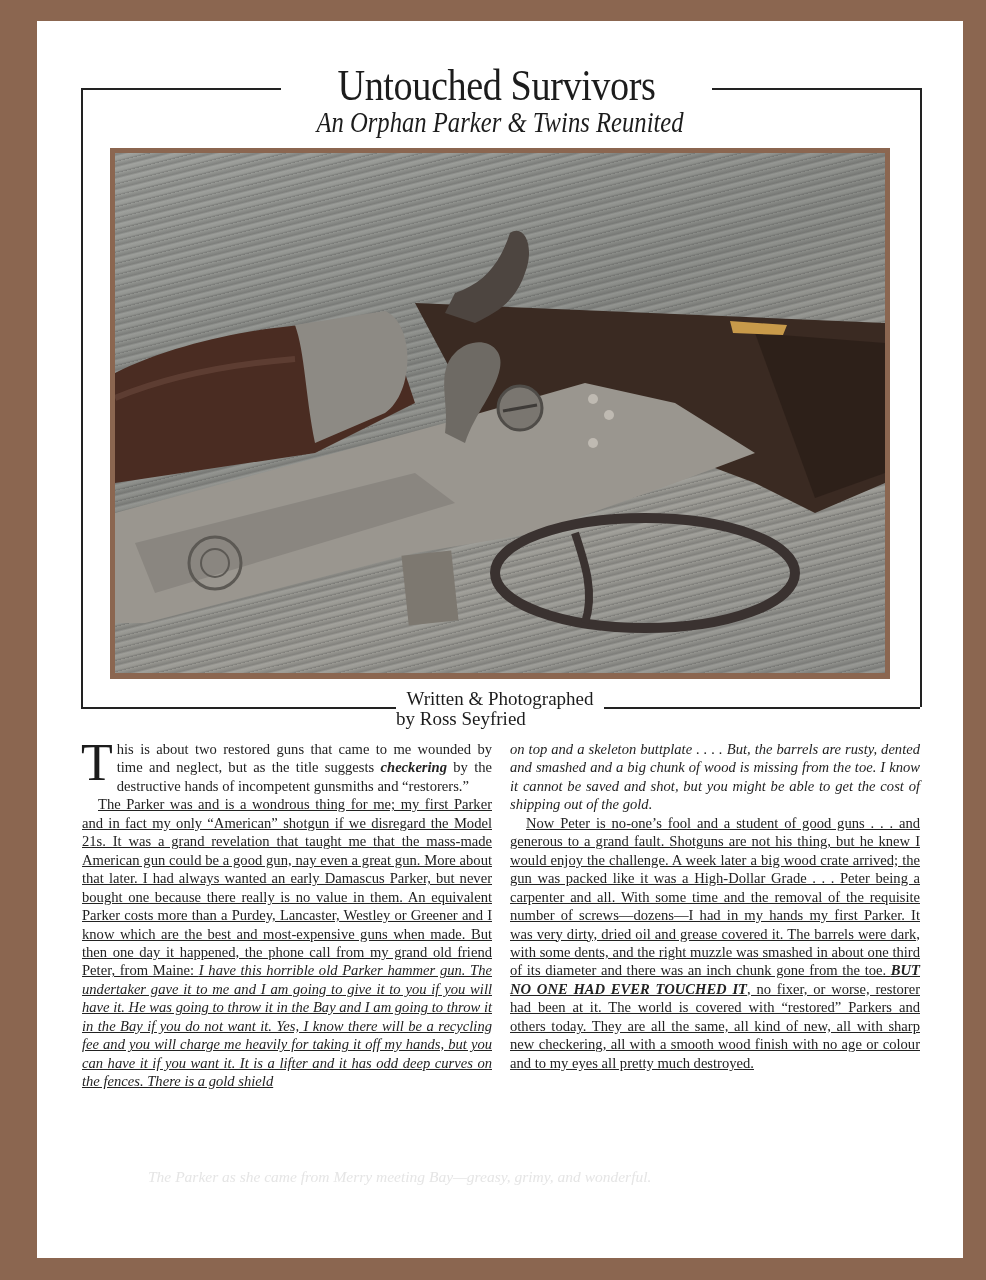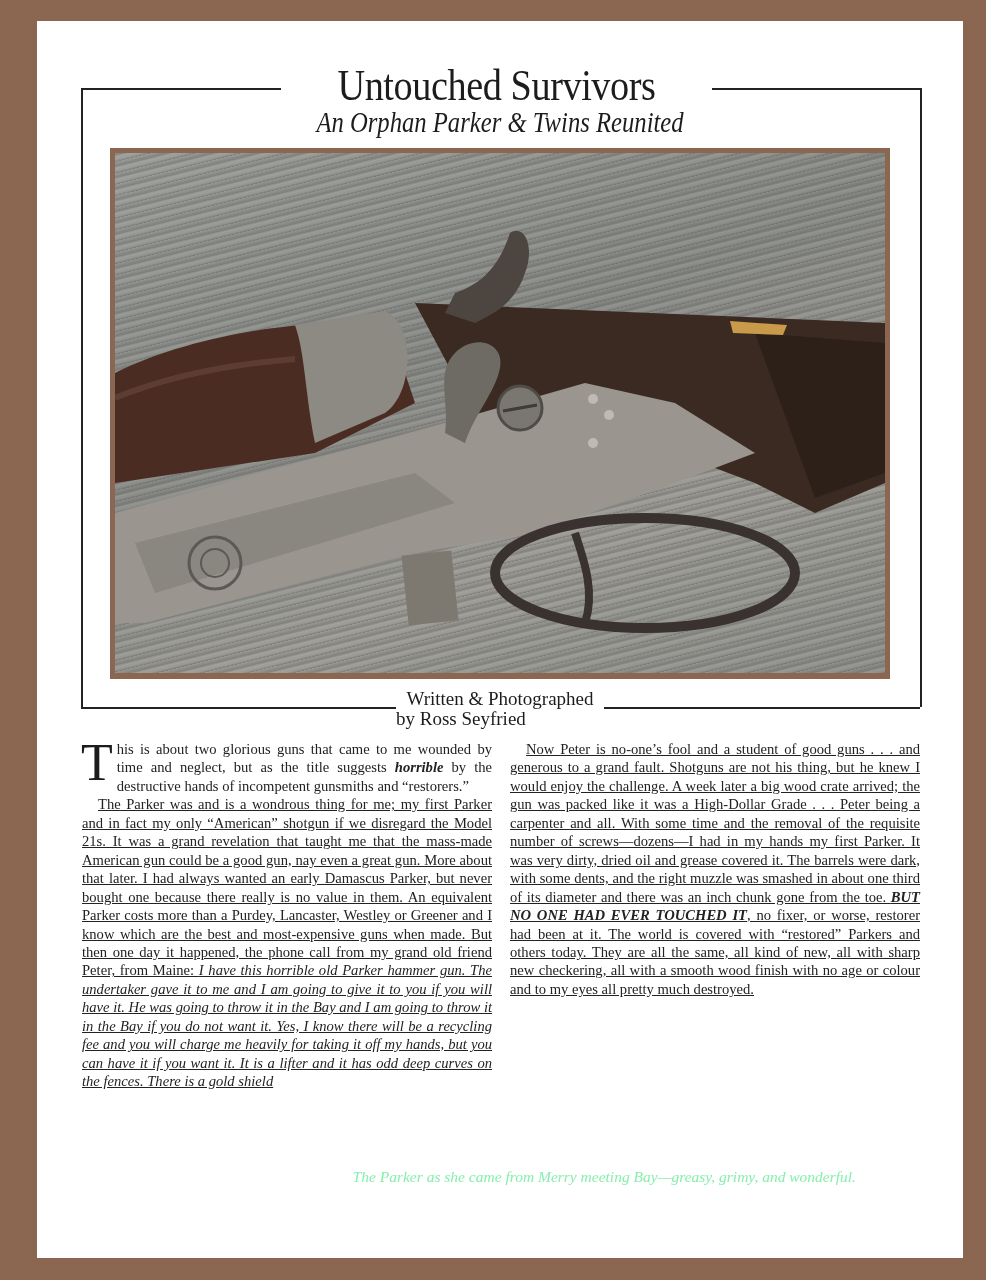--- a/index.html
+++ b/index.html
@@ -60,22 +60,22 @@
     text-align:justify;
   }
   .col p { margin:0; }
   .col-left { left:82px; }
   .col-right { left:510px; }
   .indent { text-indent:16px;text-decoration:underline; }
   .dropcap {
     float:left; font-size:52px; line-height:40px; margin:3px 4px 0 -1px; color:#1c1c1c;
   }
   .caption {
-    position:absolute; left:136px; top:1168px; width:720px; text-align:right;
-    font-size:15.5px; font-style:italic; color:#86efac;
+    position:absolute; left:148px; top:1168px; width:720px; text-align:left;
+    font-size:15.5px; font-style:italic; color:#e5e5e5;
   }
   i, em { font-style:italic; }
 </style>
 </head>
 <body>
 
 <div class="page"></div>
 
 <div class="frame"></div>
 <div class="frame-top-left"></div>
@@ -119,26 +119,29 @@
 
     <rect x="290" y="400" width="50" height="70" fill="#7d7870" transform="rotate(-6 315 435)"></rect>
   </svg>
 </div>
 
 <div class="byline1">Written &amp; Photographed</div>
 <div class="byline2">by Ross Seyfried</div>
 
 <div class="col col-left">
   <p>
-    <span class="dropcap">T</span><span>his is about two glorious guns that came to me wounded by time and neglect, but as the title suggests </span><strong><em>horrible</em></strong><span> by the destructive hands of incompetent gunsmiths and “restorers.”</span>
+    <span class="dropcap">T</span><span>his is about two restored guns that came to me wounded by time and neglect, but as the title suggests </span><strong><em>checkering</em></strong><span> by the destructive hands of incompetent gunsmiths and “restorers.”</span>
   </p>
   <p class="indent">
     <span>The Parker was and is a wondrous thing for me; my first Parker and in fact my only “American” shotgun if we disregard the Model 21s. It was a grand revelation that taught me that the mass-made American gun could be a good gun, nay even a great gun. More about that later. I had always wanted an early Damascus Parker, but never bought one because there really is no value in them. An equivalent Parker costs more than a Purdey, Lancaster, Westley or Greener and I know which are the best and most-expensive guns when made. But then one day it happened, the phone call from my grand old friend Peter, from Maine: </span><em>I have this horrible old Parker hammer gun. The undertaker gave it to me and I am going to give it to you if you will have it. He was going to throw it in the Bay and I am going to throw it in the Bay if you do not want it. Yes, I know there will be a recycling fee and you will charge me heavily for taking it off my hands, but you can have it if you want it. It is a lifter and it has odd deep curves on the fences. There is a gold shield</em>
   </p>
 </div>
 
 <div class="col col-right">
+  <p>
+    <em>on top and a skeleton buttplate . . . . But, the barrels are rusty, dented and smashed and a big chunk of wood is missing from the toe. I know it cannot be saved and shot, but you might be able to get the cost of shipping out of the gold.</em>
+  </p>
   <p class="indent">
     <span>Now Peter is no-one’s fool and a student of good guns . . . and generous to a grand fault. Shotguns are not his thing, but he knew I would enjoy the challenge. A week later a big wood crate arrived; the gun was packed like it was a High-Dollar Grade . . . Peter being a carpenter and all. With some time and the removal of the requisite number of screws—dozens—I had in my hands my first Parker. It was very dirty, dried oil and grease covered it. The barrels were dark, with some dents, and the right muzzle was smashed in about one third of its diameter and there was an inch chunk gone from the toe. </span><strong><em>BUT NO ONE HAD EVER TOUCHED IT</em></strong><span>, no fixer, or worse, restorer had been at it. The world is covered with “restored” Parkers and others today. They are all the same, all kind of new, all with sharp new checkering, all with a smooth wood finish with no age or colour and to my eyes all pretty much destroyed.</span>
   </p>
 </div>
 
 <div class="caption">The Parker as she came from Merry meeting Bay—greasy, grimy, and wonderful.</div>
 
 </body></html>

